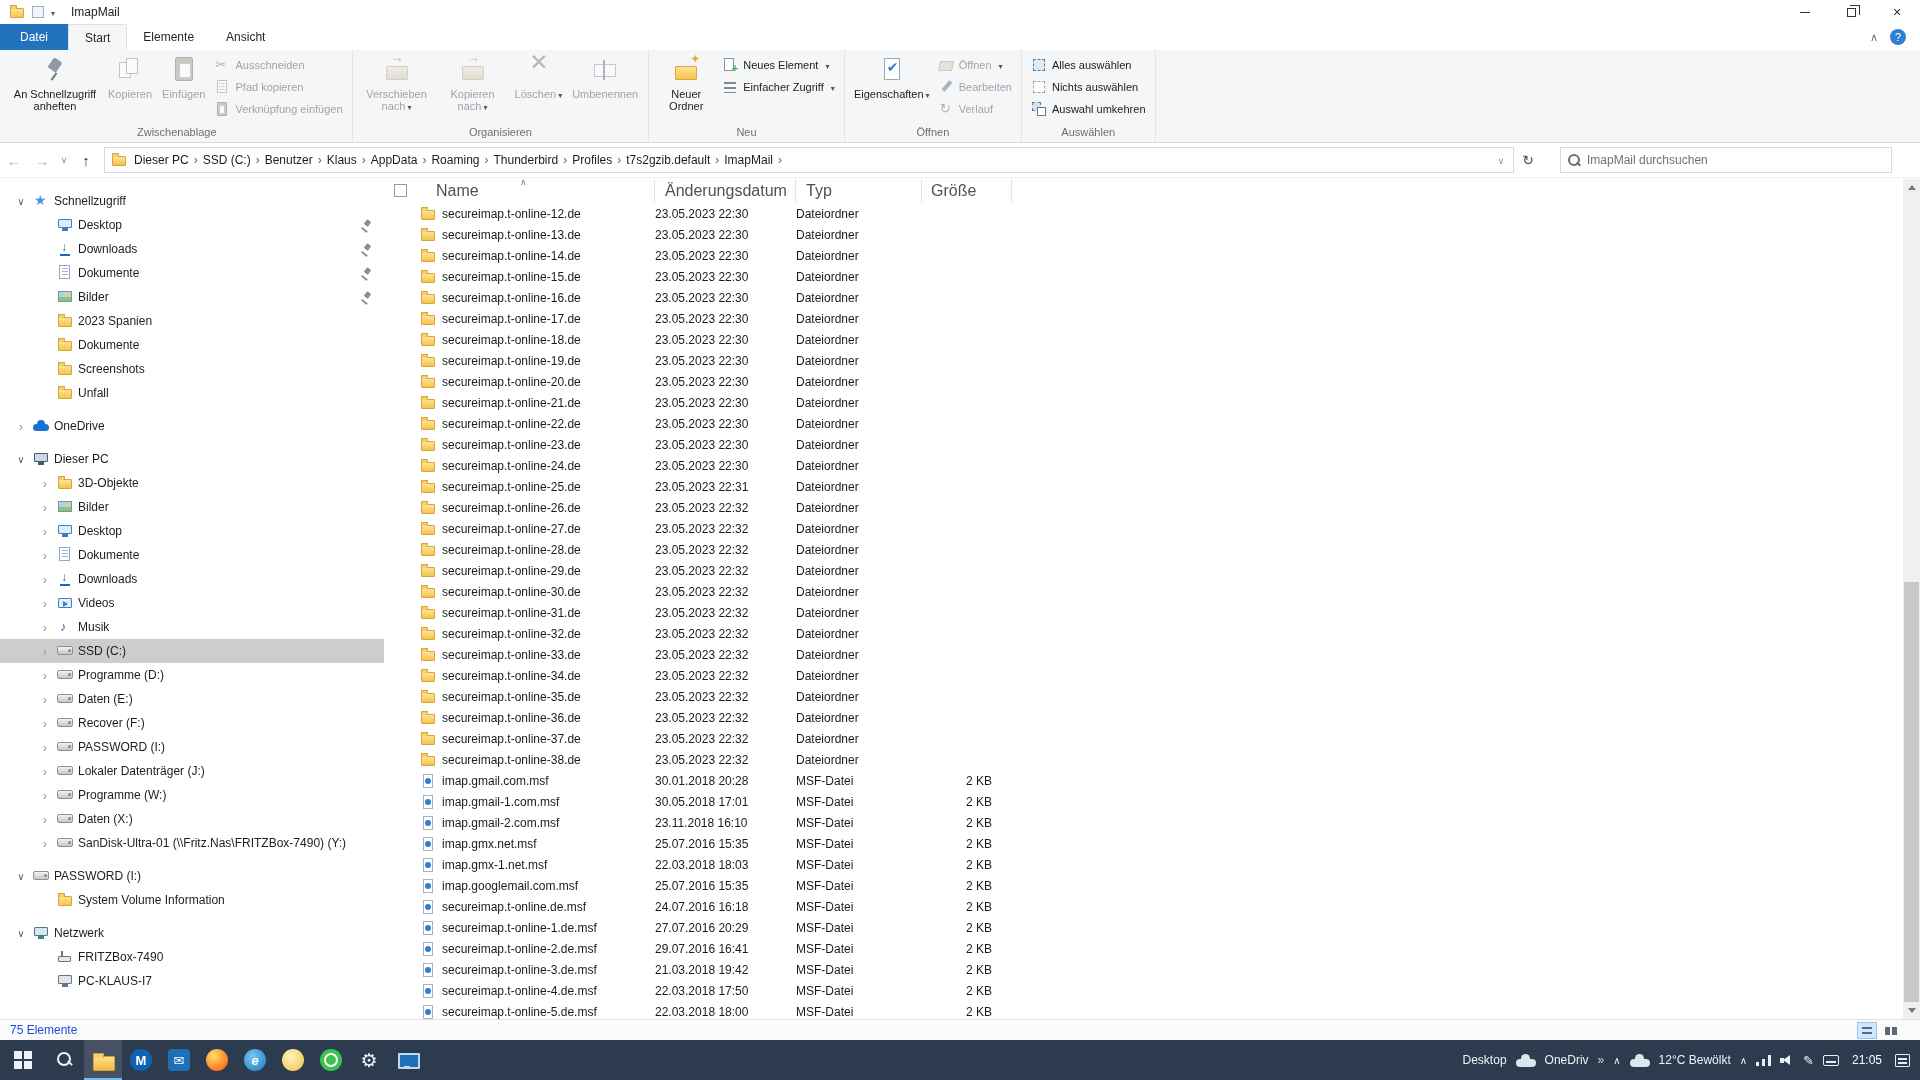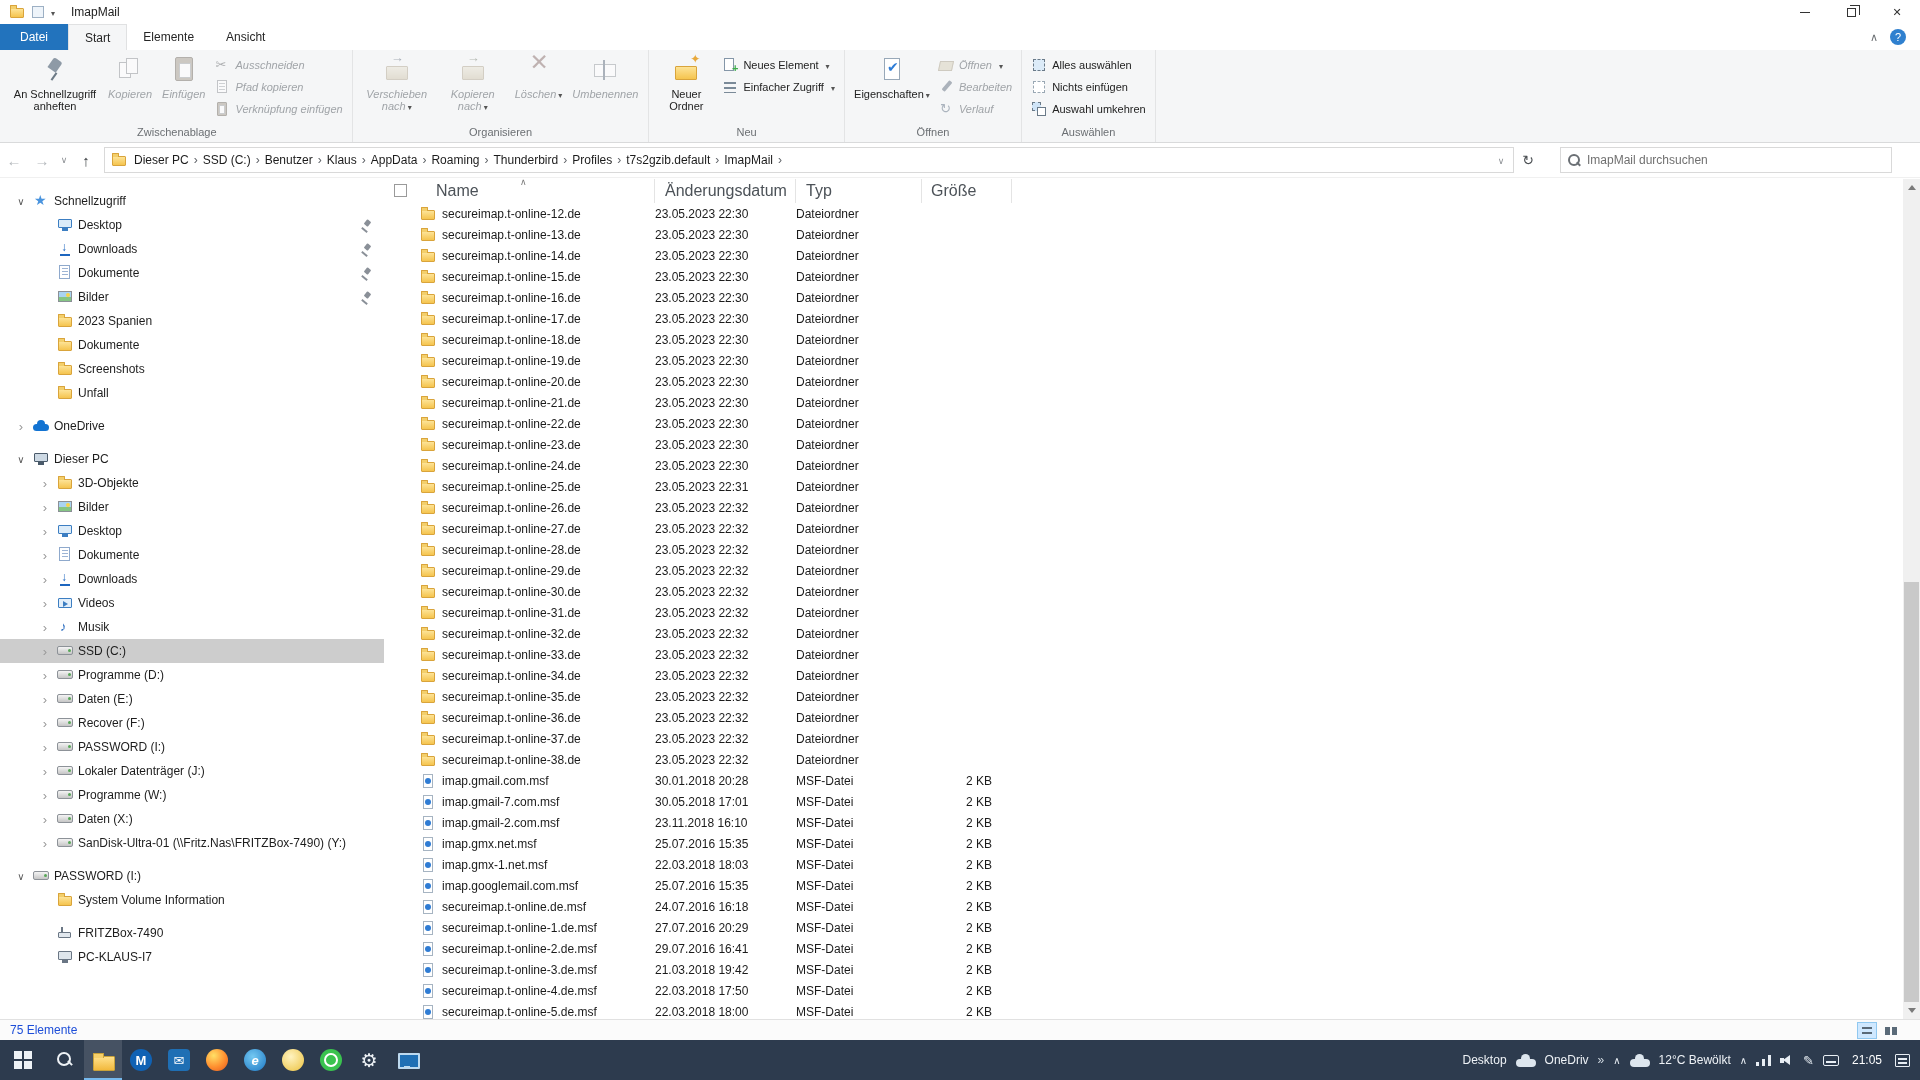--- a/index.html
+++ b/index.html
@@ -33,21 +33,21 @@
   
   .ribbon { position:absolute; top:50px; left:0; right:0; height:93px; background:#f5f6f7; border-bottom:1px solid #d9dadb; display:flex; padding-left:2px; }
   .rgroup { display:flex; flex-direction:column; border-right:1px solid #e3e4e5; padding:1px 5px 0; }
   .rg-body { flex:1; display:flex; align-items:flex-start; }
   .rg-label { height:18px; line-height:17px; text-align:center; font-size:11px; color:#6b6f73; }
   .rbtn-lg { display:flex; flex-direction:column; align-items:center; padding:4px 5px 2px; min-width:52px; max-width:96px; background:none; border:none; font:inherit; font-size:11px; line-height:12px; color:#222; text-align:center; }
   .rbtn-lg .ric { margin-bottom:3px; }
   .rbtn-sm { display:flex; align-items:center; gap:5px; height:22px; background:none; border:none; font:inherit; font-size:11px; color:#222; padding:0 4px; white-space:nowrap; }
   .rstack { display:flex; flex-direction:column; padding-top:3px; }
   .caret::after { content:"▾"; font-size:8px; color:#555; margin-left:2px; }
-  .disabled { color:#a0a4a8 !important;font-style:italic; }
+  .disabled { color:#a0a4a8 !important; }
   .disabled .ric, .disabled .rics { opacity:.5; filter:grayscale(.8); }
   .ric { width:30px; height:30px; position:relative; display:block; }
   .rics { width:16px; height:16px; position:relative; display:inline-block; flex:none; }
   .ric::before,.ric::after,.rics::before,.rics::after { box-sizing:border-box; }
 
   .ric-pin::before { content:""; position:absolute; left:10px; top:4px; width:10px; height:12px; background:#8e9aa6; border-radius:2px 2px 0 0; transform:rotate(35deg); }
   .ric-pin::after { content:""; position:absolute; left:13px; top:17px; width:2px; height:9px; background:#6d7a86; transform:rotate(35deg); }
   .ric-copy::before { content:""; position:absolute; left:4px; top:7px; width:12px; height:16px; background:#fff; border:1px solid #8496a8; }
   .ric-copy::after { content:""; position:absolute; left:11px; top:3px; width:12px; height:16px; background:#fff; border:1px solid #8496a8; }
   .ric-paste::before { content:""; position:absolute; left:6px; top:2px; width:18px; height:24px; background:#c9955c; border:1px solid #8a6a3c; border-radius:2px; }
@@ -374,21 +374,21 @@
 
     <div class="rgroup">
       <div class="rg-body">
         <div class="rstack">
           <button class="rbtn-sm">
               <span class="rics rics-selall"></span>
               <span>Alles auswählen</span>
             </button>
           <button class="rbtn-sm">
               <span class="rics rics-selnone"></span>
-              <span>Nichts einfügen</span>
+              <span>Nichts auswählen</span>
             </button>
           <button class="rbtn-sm">
               <span class="rics rics-selinv"></span>
               <span>Auswahl umkehren</span>
             </button>
         </div>
       </div>
       <div class="rg-label">Auswählen</div>
     </div>
   </div>
@@ -662,20 +662,26 @@
           <span class="spin"></span>
         </div>
 
         <div class="srow k-lv1 k-gap-after">
           <span class="schev"></span>
           <span class="ic k-folder"></span>
           <span class="slabel">System Volume Information</span>
           <span class="spin"></span>
         </div>
 
+        <div class="srow k-lv0">
+          <span class="schev k-d"></span>
+          <span class="ic k-net"></span>
+          <span class="slabel">Netzwerk</span>
+          <span class="spin"></span>
+        </div>
 
         <div class="srow k-lv1">
           <span class="schev"></span>
           <span class="ic k-router"></span>
           <span class="slabel">FRITZBox-7490</span>
           <span class="spin"></span>
         </div>
 
         <div class="srow k-lv1">
           <span class="schev"></span>
@@ -923,21 +929,21 @@
           <div class="frow">
             <span class="ic k-msf"></span>
             <span class="c-name">imap.gmail.com.msf</span>
             <span class="c-date">30.01.2018 20:28</span>
             <span class="c-type">MSF-Datei</span>
             <span class="c-size">2 KB</span>
           </div>
 
           <div class="frow">
             <span class="ic k-msf"></span>
-            <span class="c-name">imap.gmail-7.com.msf</span>
+            <span class="c-name">imap.gmail-1.com.msf</span>
             <span class="c-date">30.05.2018 17:01</span>
             <span class="c-type">MSF-Datei</span>
             <span class="c-size">2 KB</span>
           </div>
 
           <div class="frow">
             <span class="ic k-msf"></span>
             <span class="c-name">imap.gmail-2.com.msf</span>
             <span class="c-date">23.11.2018 16:10</span>
             <span class="c-type">MSF-Datei</span>

